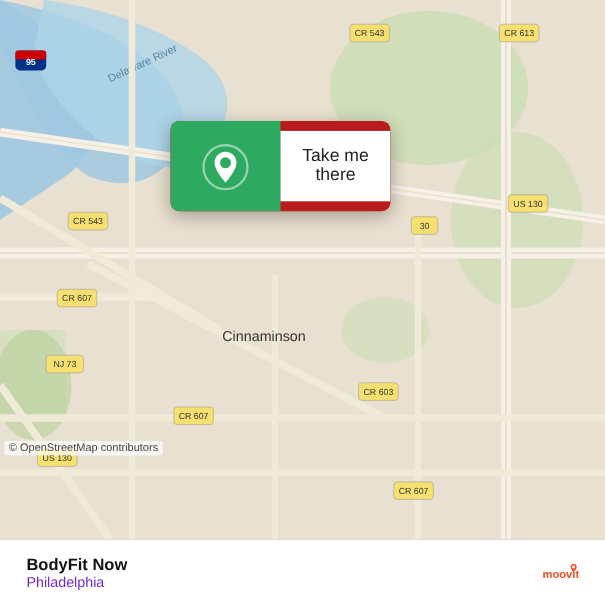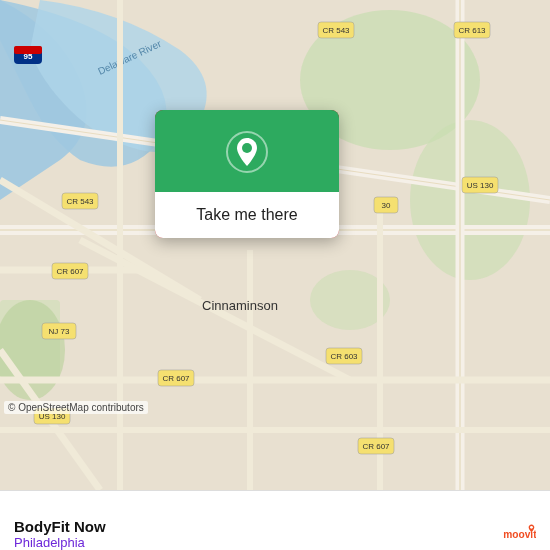--- a/index.html
+++ b/index.html
@@ -33,26 +33,25 @@
       position: absolute;
       top: 0; left: 0;
       width: 100%; height: 100%;
     }
 
     
     .map-popup {
       position: absolute;
       top: 110px;
       left: 155px;
-      width: 184px;
+      width: 200px;
       background: #b91c1c;
       border-radius: 8px;
       box-shadow: 0 4px 16px rgba(0,0,0,0.3);
       display: flex;
-      flex-direction: column;
       align-items: center;
       overflow: hidden;
     }
 
     .popup-green-area {
       width: 100%;
       background: #2daa5f;
       display: flex;
       flex-direction: column;
       align-items: center;
@@ -77,22 +76,22 @@
       text-align: center;
     }
 
     
     #bottom-bar {
       width: 550px;
       height: 60px;
       background: #fff;
       border-top: 1px solid #ddd;
       display: flex;
-      align-items: flex-end;
-      padding: 0 14px;
+      align-items: center;
+      padding: 0 24px;
       gap: 10px;
     }
 
     .bottom-bar-text {
       flex: 1;
     }
 
     .location-name {
       font-size: 15px;
       font-weight: 600;

